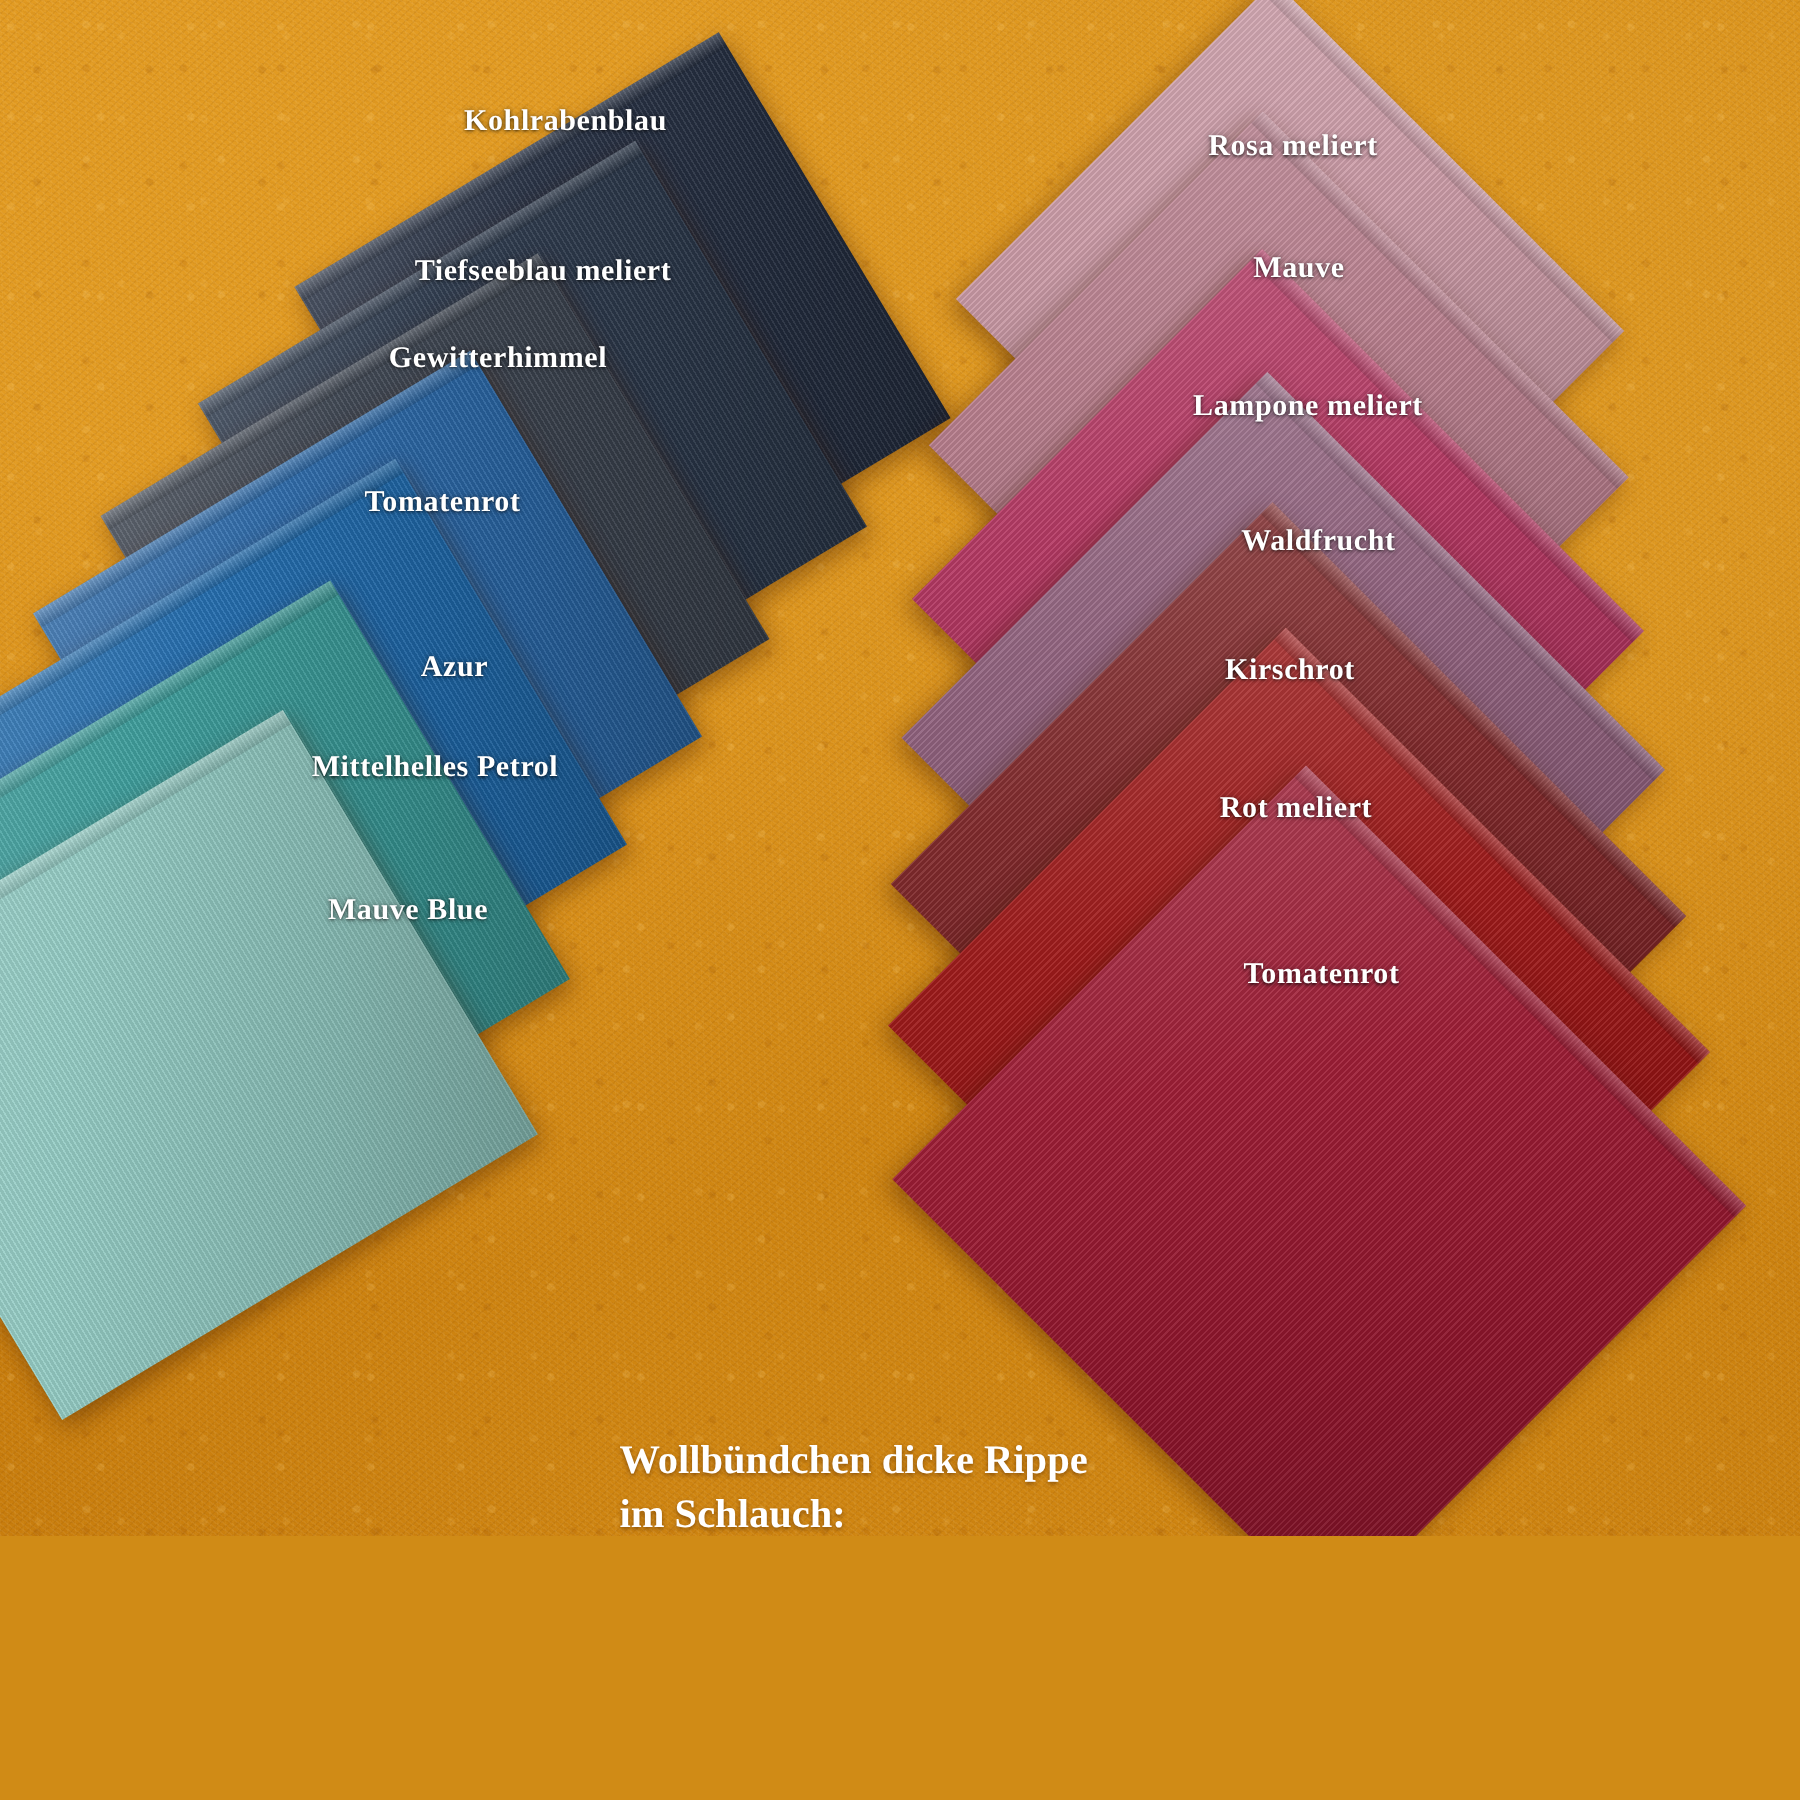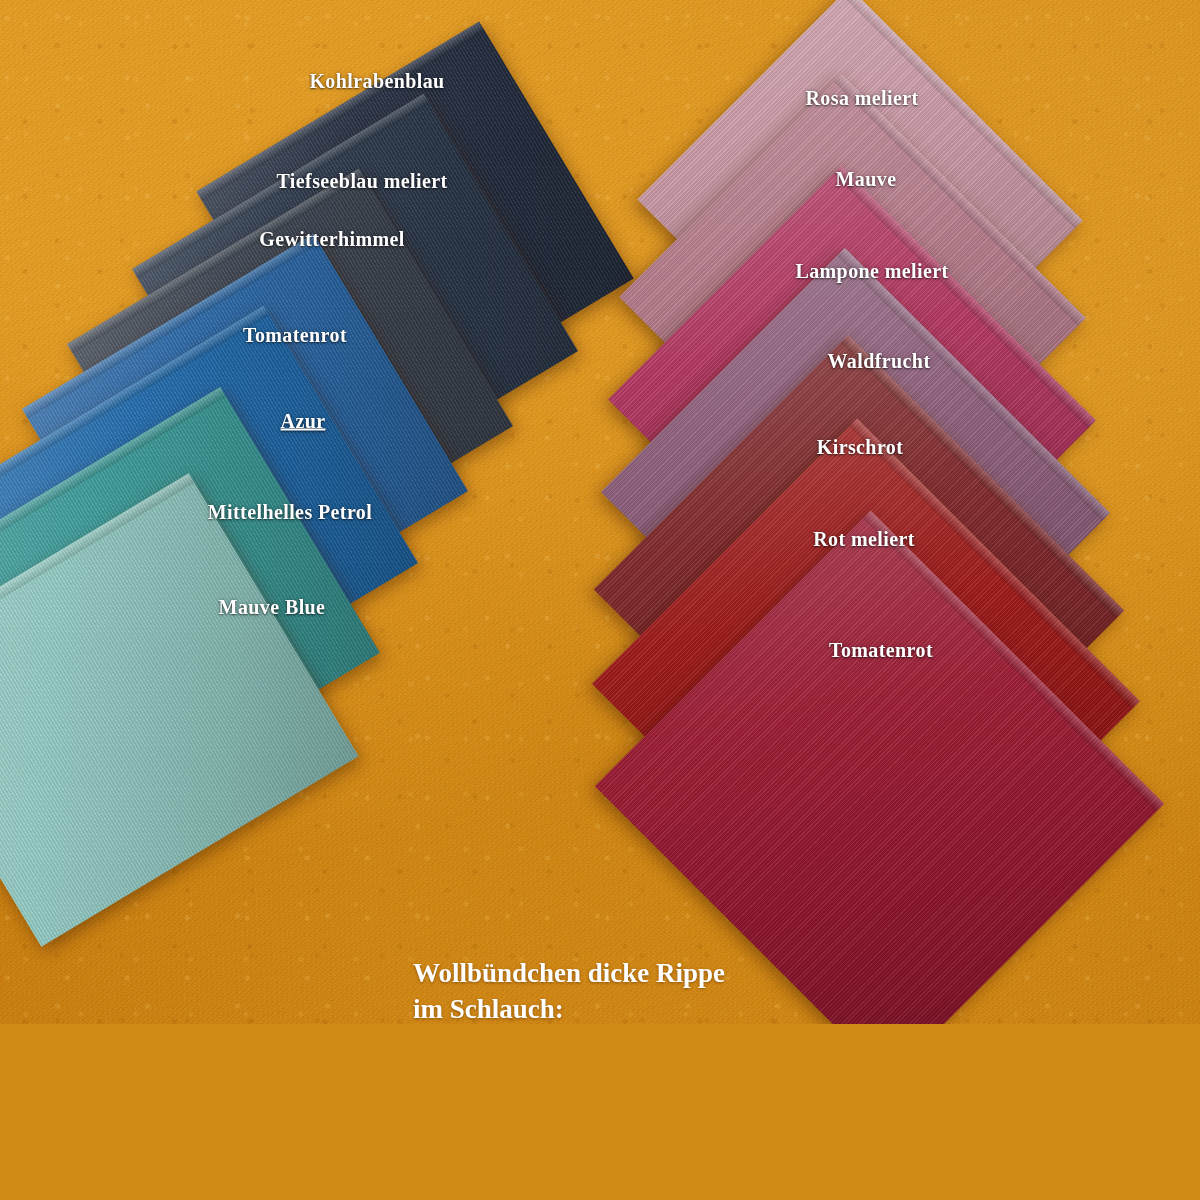--- a/index.html
+++ b/index.html
@@ -176,21 +176,21 @@
         <div class="face"></div>
         <div class="shade"></div>
         <div class="edge"></div>
       </div>
     </div>
   <div id="labels" style="position: absolute; inset: 0px; z-index: 50;">
       <div class="label" style="left: 377px; top: 81px;">Kohlrabenblau</div>
       <div class="label" style="left: 362px; top: 161px; margin-top: 20px;">Tiefseeblau meliert</div>
       <div class="label" style="left: 332px; top: 239px;">Gewitterhimmel</div>
       <div class="label" style="left: 295px; top: 335px;">Tomatenrot</div>
-      <div class="label" style="left: 303px; top: 421px; text-decoration: underline;">Azur</div>
+      <div class="label" style="left: 303px; top: 445px;">Azur</div>
       <div class="label" style="left: 290px; top: 512px;">Mittelhelles Petrol</div>
       <div class="label" style="left: 272px; top: 607px;">Mauve Blue</div>
       <div class="label" style="left: 862px; top: 98px;">Rosa meliert</div>
       <div class="label" style="left: 866px; top: 179px;">Mauve</div>
       <div class="label" style="left: 872px; top: 271px;">Lampone meliert</div>
       <div class="label" style="left: 879px; top: 361px;">Waldfrucht</div>
       <div class="label" style="left: 860px; top: 447px;">Kirschrot</div>
       <div class="label" style="left: 864px; top: 539px;">Rot meliert</div>
       <div class="label" style="left: 864px; top: 650px; margin-left: 17px;">Tomatenrot</div>
     </div>

